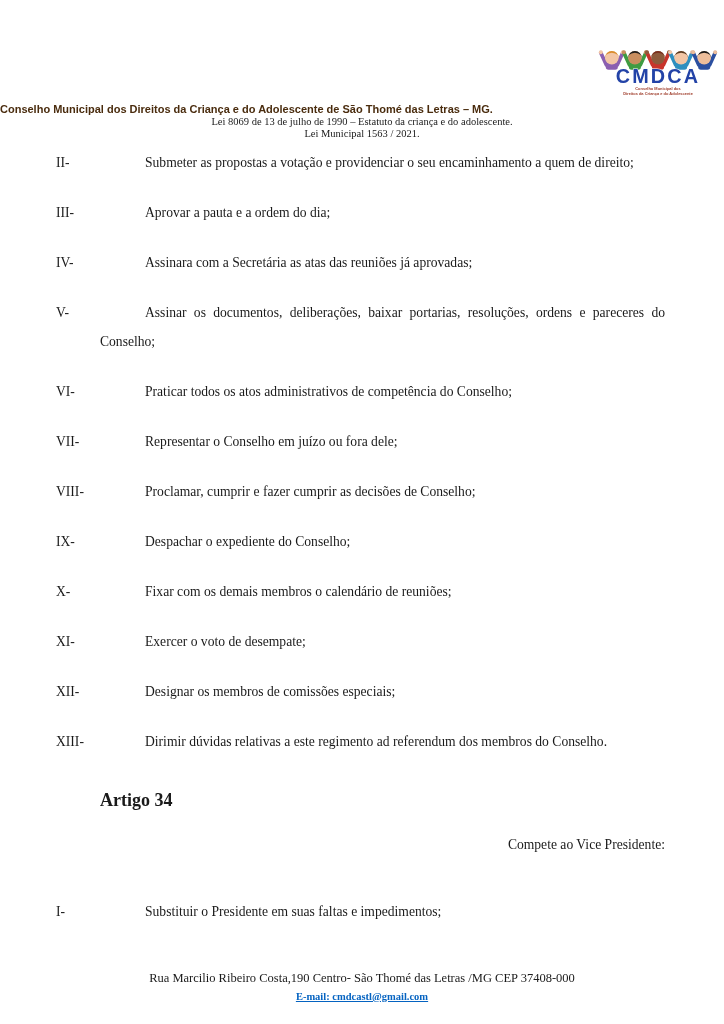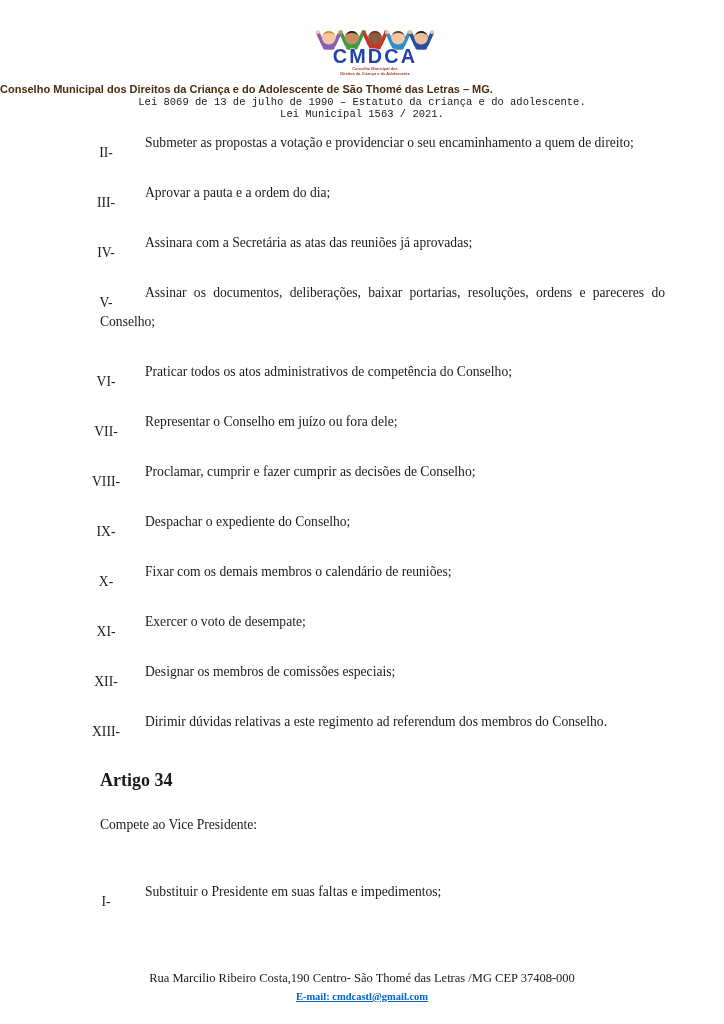--- a/index.html
+++ b/index.html
@@ -3,49 +3,49 @@
 <meta charset="utf-8">
 <style>
   * { margin:0; padding:0; box-sizing:border-box; }
   html,body { background:#888; }
   .page {
     width:724px; height:1024px; margin:0 auto; background:#fff;
     position:relative; overflow:hidden;
     font-family:"Liberation Serif", serif; color:#1a1a1a;
   }
   
-  .logo-wrap { padding-top:27px; text-align:center; }
+  .logo-wrap { padding-top:27px; text-align:right;margin-top:20px; }
   .logo-wrap svg { margin-left:26px; display:inline-block; }
   
   .hdr1 {
     text-align:left; font-family:"Liberation Sans", sans-serif;
     font-weight:bold; font-size:11px; line-height:12.5px;
     color:var(--header-maroon, #4a2c0e); margin-top:2px;
   }
   .hdr2, .hdr3 {
-    text-align:center; font-family:Liberation Mono, monospace;
+    text-align:center; font-family:Liberation Serif, serif;
     font-size:10.5px; line-height:12px; color:#1a1a1a;
   }
   
   .items { margin-top:8px; }
   .item {
     position:relative; margin:0 59px 21px 100px;
     text-align:justify; text-indent:45px;
     font-size:13.6px; line-height:29px;
   }
   .item .num {
-    position:absolute; left:-44px; top:10px; width:100px;
-    text-align:center; text-indent:0;
+    position:absolute; left:-44px; top:0; width:100px;
+    text-align:left; text-indent:0;
   }
   .article-title {
     margin:30px 59px 0 100px; font-weight:bold;
     font-size:18px; line-height:29px;
   }
   .article-intro {
-    margin:15px 59px 0 100px; font-size:13.6px; line-height:29px;
+    margin:15px 59px 0 100px; font-size:13.6px; line-height:29px;text-align:right;
   }
   .subitems { margin-top:38px; }
   .subitems .item { margin-bottom:0; }
   
   .footer {
     position:absolute; left:0; right:0; bottom:20px; text-align:center;
     font-family:Liberation Serif, serif;
   }
   .address { font-size:12.5px; line-height:16px; color:#1a1a1a; }
   .email {

